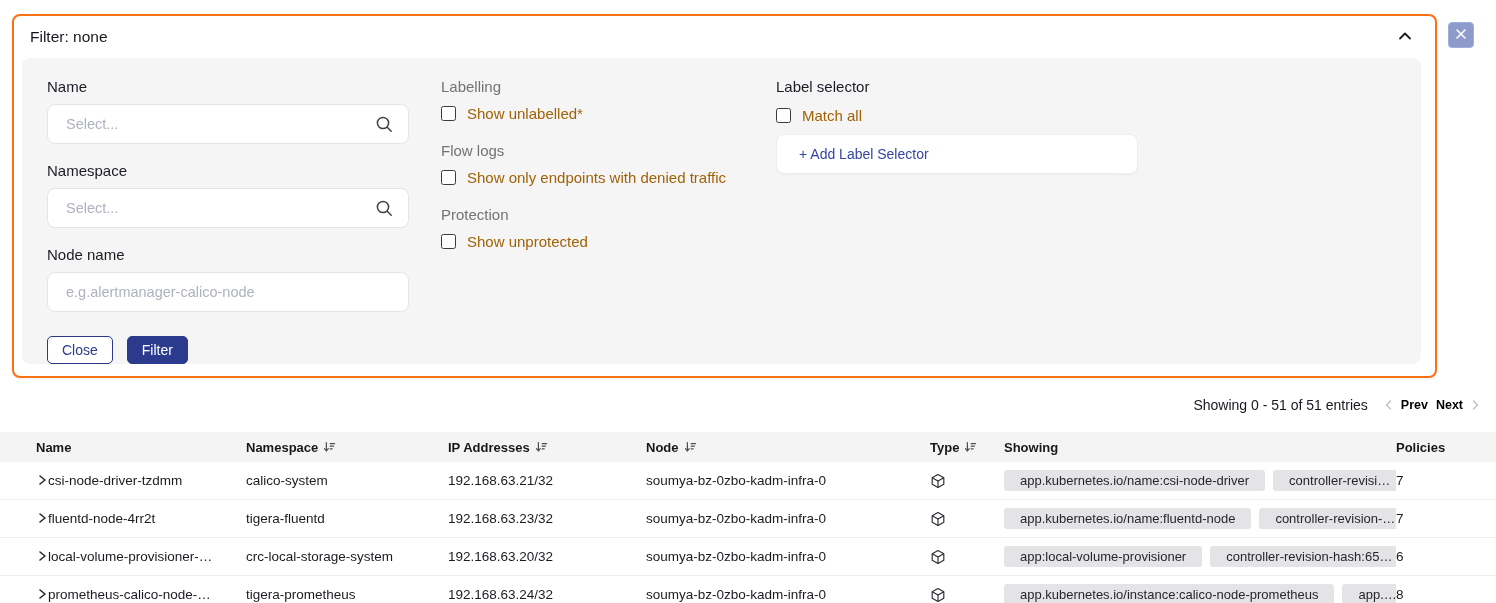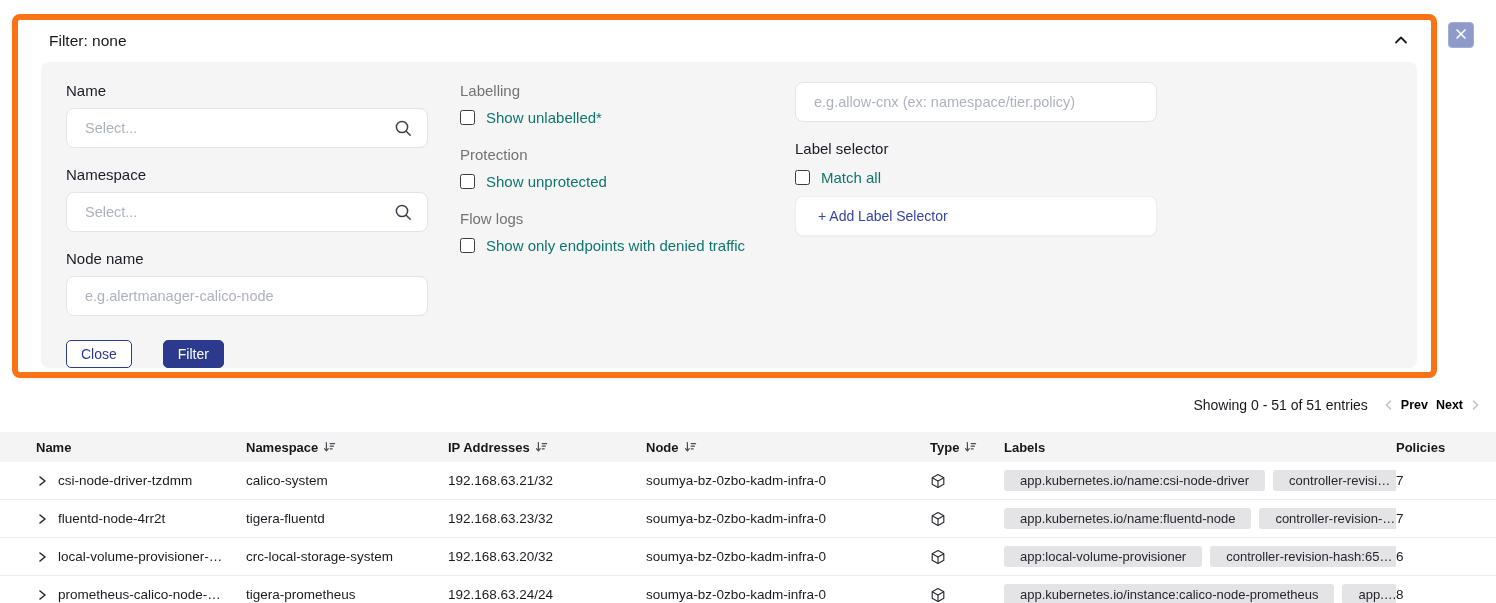--- a/index.html
+++ b/index.html
@@ -1,22 +1,22 @@
 <!DOCTYPE html>
 <html><head>
 <meta charset="utf-8">
 <style>
   * { margin:0; padding:0; box-sizing:border-box; }
   html,body { width:1496px; height:603px; overflow:hidden; background:#fff;
     font-family:"Liberation Sans","DejaVu Sans",sans-serif; color:#1d1d27; }
 
   
   .filter-card { position:absolute; left:12px; top:14px; width:1425px; height:364px;
-    background:#fff; border:6px solid #f97316; border-radius:8px;
-    box-shadow:0 1px 3px rgba(0,0,0,.06);padding-left:15px; }
+    background:#fff; border:2px solid #f97316; border-radius:8px;
+    box-shadow:0 1px 3px rgba(0,0,0,.06); }
   .filter-header { display:flex; align-items:center; justify-content:space-between;
     padding:12px 22px 8px 16px; }
   .filter-title { font-size:15.5px; font-weight:400; color:#16161d; }
   .collapse-btn { background:none; border:none; cursor:pointer; display:flex; align-items:center; }
   .filter-body { margin:4px 14px 16px 8px; background:#f5f5f6; border-radius:8px;
     height:306px; padding:20px 0 0 25px; display:flex; }
 
   .fcol1 { width:362px; margin-right:32px; }
   .fcol2 { width:303px; margin-right:32px; }
   .fcol3 { width:362px; }
@@ -25,26 +25,26 @@
   .f-field { position:relative; height:40px; background:#fff; border:1px solid #e4e4e7;
     border-radius:8px; margin-bottom:18px; display:flex; align-items:center; }
   .f-field input { border:none; outline:none; background:transparent; flex:1;
     font-family:inherit; font-size:14.5px; color:#3a3a45; padding:0 36px 0 18px; height:100%; }
   .f-field input::placeholder { color:#aeb2bf; }
   .f-field .search-ic { position:absolute; right:14px; top:10px; }
 
   .chk-row { display:flex; align-items:center; margin:10px 0 20px 0; }
   .chk-box { width:15px; height:15px; border:1.8px solid #3a3a42; border-radius:2.5px;
     background:#fff; margin-right:11px; flex:0 0 auto; cursor:pointer; }
-  .chk-label { font-size:15px; color:#0f766e;text-align:center; }
+  .chk-label { font-size:15px; color:#a16207;text-align:center; }
   .sec-label { font-size:15px; color:#737373; margin-bottom:2px; }
   .fcol2 .sec-label { margin-top:0; }
   .fcol2 .group { margin-bottom:6px; }
 
-  .btn-row { display:flex; gap:31px; margin-top:24px; }
+  .btn-row { display:flex; gap:14px; margin-top:24px; }
   .btn { font-family:inherit; font-size:14px; border-radius:5px; cursor:pointer; padding:5px 14px; }
   .btn-outline { background:#fff; border:1px solid #2b3a8c; color:#2b3a8c; }
   .btn-solid { background:#2b3a8c; border:1px solid #2b3a8c; color:#fff; }
 
   .add-selector-btn { width:362px; height:40px; background:#fff; border:1px solid #eceef2;
     border-radius:8px; box-shadow:0 1px 2px rgba(0,0,0,.04); text-align:left; cursor:pointer;
     font-family:inherit; font-size:14px; color:#3545a5; font-weight:500; padding-left:22px; margin-top:4px; }
 
   .match-row { margin:12px 0 6px 0; }
 
@@ -60,21 +60,21 @@
   .pg-chev { display:flex; align-items:center; }
 
   
   .table { position:absolute; top:432px; left:0; width:1496px; }
   .tgrid { display:grid; grid-template-columns:210px 202px 198px 284px 74px 1fr 76px;
     padding-left:36px; padding-right:24px; align-items:center; }
   .thead { background:#f4f4f5; height:30px; }
   .th { font-size:13px; font-weight:700; color:#18181b; display:flex; align-items:center; gap:5px; }
   .trow { height:38px; border-bottom:1px solid #ececee; background:#fff; }
   .td { font-size:13.5px; color:#1b1b22; white-space:nowrap; overflow:hidden; }
-  .cell-name { display:flex; align-items:flex-end; gap:10px; }
+  .cell-name { display:flex; align-items:flex-start; }
   .row-chev { display:flex; align-items:center; cursor:pointer; }
   .chip { display:inline-block; background:#e4e4e7; color:#26262e; font-size:13px;
     padding:3px 16px; border-radius:3px; margin-right:8px; white-space:nowrap; }
   .cell-labels { overflow:hidden; white-space:nowrap; }
   .type-ic { display:flex; align-items:center; }
 </style>
 </head>
 <body>
 
 <div class="filter-card">
@@ -127,39 +127,36 @@
 
     <div class="fcol2">
       <div class="group">
         <div class="sec-label">Labelling</div>
         <div class="chk-row">
           <span class="chk-box"></span>
           <span class="chk-label">Show unlabelled*</span>
         </div>
       </div>
       <div class="group">
+        <div class="sec-label">Flow logs</div>
+        <div class="chk-row">
+          <span class="chk-box"></span>
+          <span class="chk-label">Show only endpoints with denied traffic</span>
+        </div>
+      </div>
+      <div class="group">
         <div class="sec-label">Protection</div>
         <div class="chk-row">
           <span class="chk-box"></span>
           <span class="chk-label">Show unprotected</span>
         </div>
       </div>
-      <div class="group">
-        <div class="sec-label">Flow logs</div>
-        <div class="chk-row">
-          <span class="chk-box"></span>
-          <span class="chk-label">Show only endpoints with denied traffic</span>
-        </div>
-      </div>
     </div>
 
     <div class="fcol3">
-      <div class="f-field">
-        <input placeholder="e.g.allow-cnx (ex: namespace/tier.policy)" style="">
-      </div>
 
       <div class="f-label" style="margin-bottom:0">Label selector</div>
       <div class="chk-row match-row">
         <span class="chk-box"></span>
         <span class="chk-label">Match all</span>
       </div>
 
       <button class="add-selector-btn">+ Add Label Selector</button>
     </div>
   </div>
@@ -244,21 +241,21 @@
         <path d="M3.4 1.6 V9.6"></path>
               <polyline points="1.5,7.6 3.4,9.8 5.3,7.6"></polyline>
         <line x1="7.2" y1="2.6" x2="11.6" y2="2.6"></line>
         <line x1="7.2" y1="5.2" x2="10.4" y2="5.2"></line>
         <line x1="7.2" y1="7.8" x2="9.2" y2="7.8"></line>
       </g>
     </svg>
   </span>
 </div>
       <div class="th">
-        <span>Labels</span>
+        <span>Showing</span>
       </div>
       <div class="th">
         <span>Policies</span>
       </div>
     </div>
   <div>
   <div class="tgrid trow">
     <div class="td cell-name">
       <span class="row-chev">
         <svg width="12" height="14" viewBox="0 0 12 14">
@@ -336,21 +333,21 @@
   <div class="tgrid trow">
     <div class="td cell-name">
       <span class="row-chev">
         <svg width="12" height="14" viewBox="0 0 12 14">
               <polyline points="4,3 9,7 4,11" fill="none" stroke="#26262e" stroke-width="1.6" stroke-linecap="round" stroke-linejoin="round"></polyline>
             </svg>
       </span>
       <span>prometheus-calico-node-…</span>
     </div>
     <div class="td">tigera-prometheus</div>
-    <div class="td">192.168.63.24/24</div>
+    <div class="td">192.168.63.24/32</div>
     <div class="td">soumya-bz-0zbo-kadm-infra-0</div>
     <div class="td type-ic">
       <svg width="16" height="16" viewBox="0 0 16 16">
         <g fill="none" stroke="#2a2a33" stroke-width="1.15" stroke-linejoin="round">
           <path d="M8 1.6 L13.8 4.8 V11.2 L8 14.4 L2.2 11.2 V4.8 Z"></path>
           <path d="M2.2 4.8 L8 8 L13.8 4.8"></path>
           <path d="M8 8 V14.4"></path>
         </g>
       </svg>
     </div>

